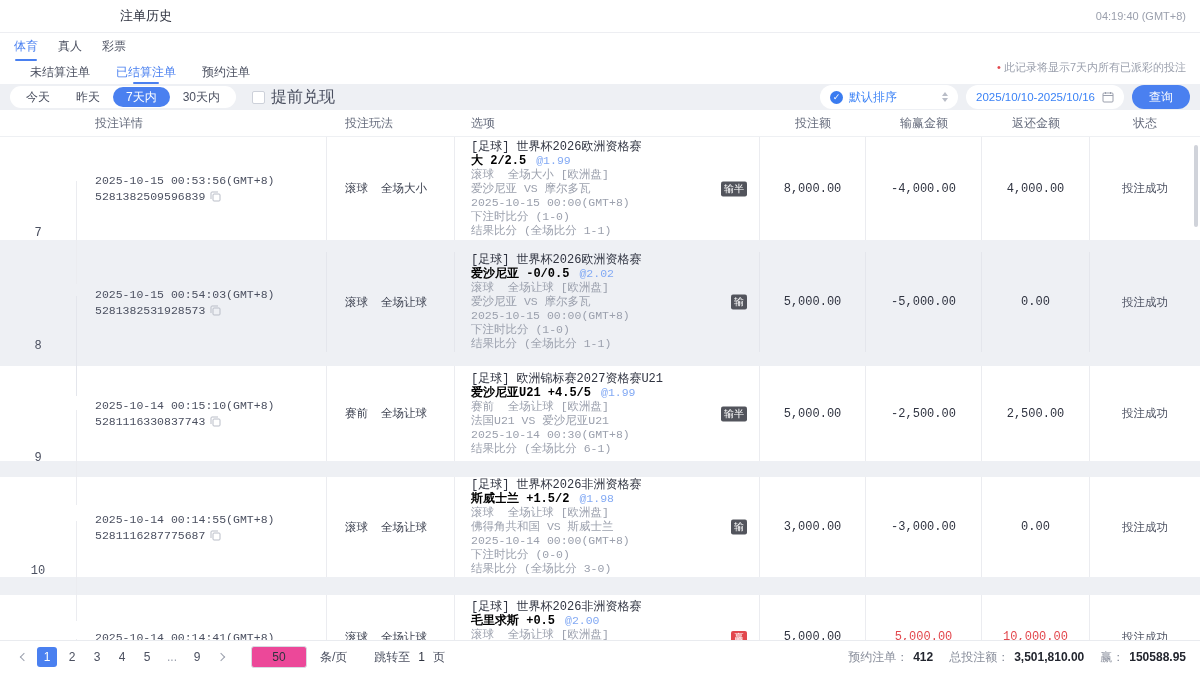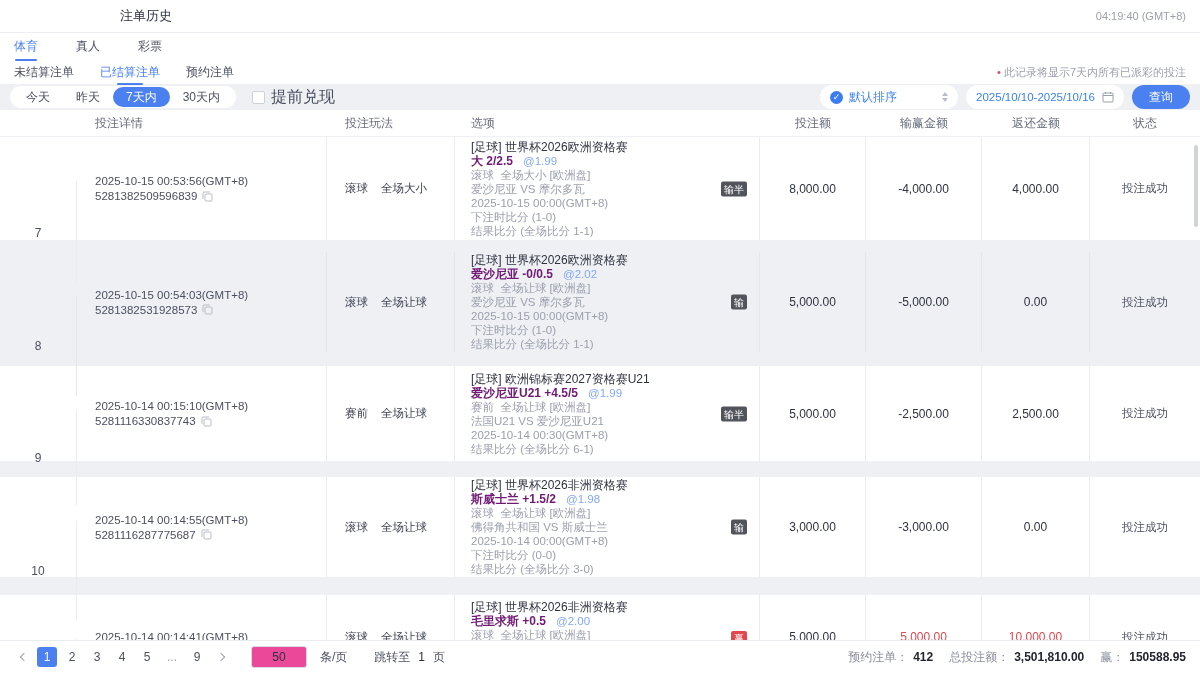--- a/index.html
+++ b/index.html
@@ -6,26 +6,26 @@
   html,body { width:1200px; height:673px; }
   body { font-family:"Liberation Sans","DejaVu Sans",sans-serif; background:#fff; color:#2f3340; }
   .app { width:1200px; height:673px; display:flex; flex-direction:column; overflow:hidden; background:#fff; position:relative; }
 
   
   .topbar { height:33px; flex:0 0 33px; display:flex; align-items:center; border-bottom:1px solid #edeef2; }
   .topbar .title { margin-left:120px; font-size:13px; color:#2f3340; }
   .topbar .time { margin-left:auto; margin-right:14px; font-size:11px; color:#9ba0ad; }
 
   
-  .tabs { height:27px; flex:0 0 27px; display:flex; align-items:center; padding-left:12px; gap:34px; }
+  .tabs { height:27px; flex:0 0 27px; display:flex; align-items:center; padding-left:12px; gap:16px; }
   .tab { font-size:12px; color:#4b5060; position:relative; padding:6px 2px; cursor:pointer; }
   .tab.active { color:#4a80f0; }
   .tab.active::after { content:""; position:absolute; bottom:0; left:50%; transform:translateX(-50%); width:22px; height:2px; border-radius:1px; background:#4a80f0; }
 
-  .subtabs { height:24px; flex:0 0 24px; display:flex; align-items:center; padding-left:12px; gap:22px; }
+  .subtabs { height:24px; flex:0 0 24px; display:flex; padding-left:28px; gap:22px; }
   .subtab { font-size:12px; color:#4b5060; position:relative; padding:4px 2px; cursor:pointer; }
   .subtab.active { color:#4a80f0; }
   .subtab.active::after { content:""; position:absolute; bottom:0; left:50%; transform:translateX(-50%); width:26px; height:2px; border-radius:1px; background:#4a80f0; }
   .note { margin-left:auto; margin-right:14px; font-size:11px; color:#9ba0ad; }
   .note .star { color:#e2474d; margin-right:3px; }
 
   
   .filterbar { height:26px; flex:0 0 26px; background:#eef0f4; display:flex; align-items:center; padding:0 10px; }
   .seg { background:#fff; border-radius:11px; height:22px; display:flex; align-items:center; padding:0 3px; }
   .seg-item { font-size:12px; color:#4b5060; padding:0 13px; height:20px; display:flex; align-items:center; border-radius:10px; cursor:pointer; white-space:nowrap; }
@@ -57,33 +57,33 @@
   .c8 { width:110px; justify-content:center; }
 
   .tbody { flex:1 1 auto; background:#eef0f4; overflow:hidden; position:relative; }
   .t-row { display:flex; background:#fff; }
   .t-row:nth-child(1) { height:103px; margin-bottom:12px; }
   .t-row:nth-child(2) { height:100px; margin-bottom:14px; }
   .t-row:nth-child(3) { height:95px; margin-bottom:16px; }
   .t-row:nth-child(4) { height:100px; margin-bottom:18px; }
   .t-row:nth-child(5) { height:84px; }
   .t-row.row-gray { background:#eef0f4; }
-  .t-row .col { border-right:1px solid #ebecf0; }
+  .t-row .col { border-right:1px solid #ebecf0;font-family:Liberation Mono, monospace; }
   .t-row .col:last-child { border-right:none; }
   .t-row.row-gray .col { border-right-color:#e4e6ec; }
 
   .cell-no { font-size:12px; color:#4b5060; }
   .cell-detail { flex-direction:column; align-items:flex-start; justify-content:center; gap:3px; font-size:11.5px; color:#4b5060; }
   .id-line { display:flex; align-items:center; gap:5px; }
   .copy-icon { display:inline-flex; cursor:pointer; }
   .cell-play { font-size:11.5px; color:#3c4150; gap:13px; }
   .cell-option { flex-direction:column; align-items:flex-start; justify-content:center; position:relative; padding:8px 40px 8px 16px; font-size:11.5px; line-height:14px; color:#9ba0ad; white-space:pre-wrap; }
   .opt-title { color:#2f3340; font-weight:500; font-size:12px; }
   .opt-pick-line { display:flex; align-items:baseline; gap:10px; }
-  .opt-pick { color:#701a75; font-weight:600; font-size:12px; }
+  .opt-pick { color:#000000; font-weight:600; font-size:12px; }
   .opt-odds { color:#82a9f4; font-weight:500; }
   .opt-line { white-space:pre-wrap; }
   .badge { position:absolute; right:12px; top:50%; transform:translateY(-50%); font-size:10px; color:#fff; padding:2px 3px; border-radius:2px; line-height:11px; white-space:nowrap; }
   .badge-dark { background:#52545c; }
   .badge-red { background:#e2474d; }
   .row-cut .cell-option { justify-content:flex-start; padding-top:5px; overflow:visible; }
   .row-cut .badge { top:36px; transform:none; }
   .cell-amt { font-size:12px; color:#2f3340; }
   .cell-amt.red { color:#e2474d; }
   .cell-status { font-size:11.5px; color:#4b5060; }

